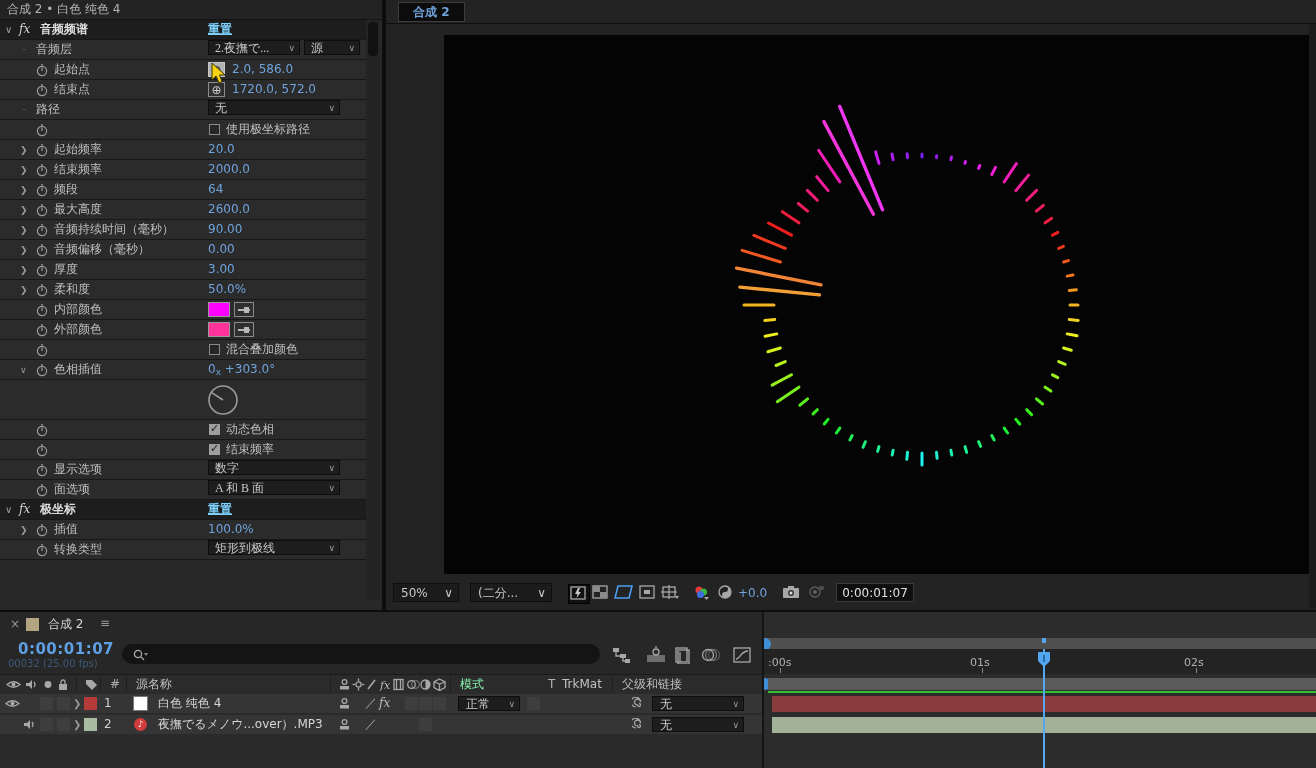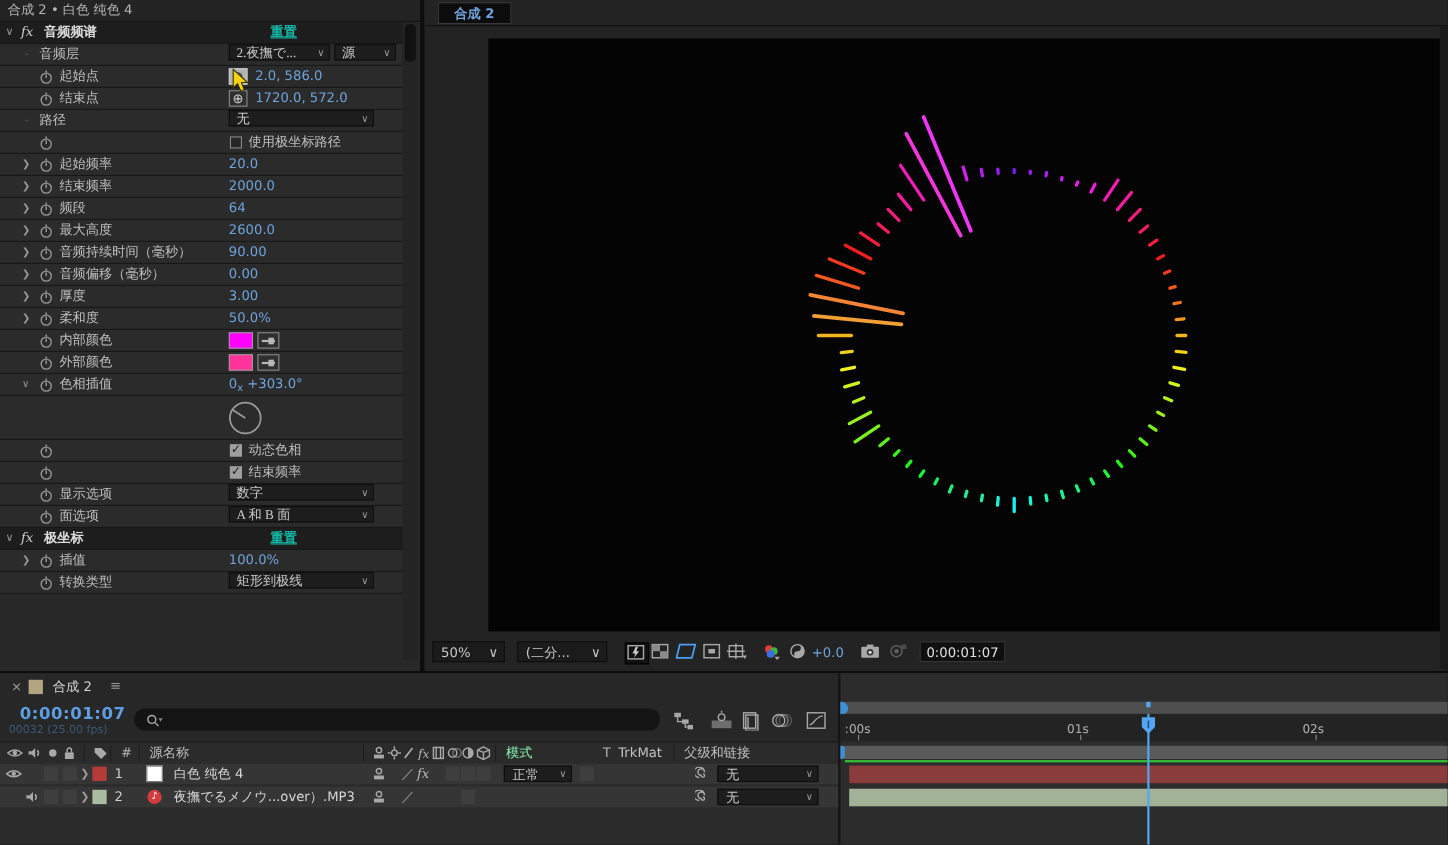--- a/index.html
+++ b/index.html
@@ -12,21 +12,21 @@
   #ecp-header{left:0;top:0;width:382px;height:19px;background:#232323;border-bottom:1px solid #141414;
               line-height:19px;padding-left:7px;color:#b4b4b4;font-size:12px;}
   #ecp-rows{left:0;top:20px;width:366px;}
   .erow{position:relative;width:366px;height:20px;background:#2b2b2b;border-bottom:1px solid #171717;box-sizing:border-box;}
   .erow.fxh{background:#1d1d1d;}
   .erow.dialrow{height:40px;}
   .ecell{position:absolute;top:0;height:19px;line-height:19px;white-space:nowrap;}
   .lab{color:#bfbfbf;}
   .lab.bold{color:#dcdcdc;font-weight:bold;}
   .val{color:#6fa3dc;}
-  .reset{color:#14b8a6;text-decoration:underline;font-weight:bold;margin-left:38px;}
+  .reset{color:#7dd3fc;text-decoration:underline;font-weight:bold;}
   .chev{color:#9a9a9a;font-size:10px;}
   .dash{color:#4d4d4d;}
   .dd{position:absolute;top:0;height:15px;background:#1d1d1d;border:1px solid #0e0e0e;
       color:#c8c8c8;line-height:15px;padding-left:6px;box-sizing:border-box;font-family:Liberation Serif, serif;}
   .dd .ddchev{position:absolute;right:4px;top:0;color:#9a9a9a;font-size:9px;}
   .cbx{position:absolute;top:4px;width:11px;height:11px;border:1px solid #8a8a8a;background:#262626;box-sizing:border-box;}
   .cbx.on{background:#9e9e9e;border-color:#9e9e9e;}
   .cbx.on:after{content:"✓";position:absolute;left:0px;top:-3px;color:#1c1c1c;font-size:11px;font-weight:bold;}
   .swatch{position:absolute;top:2px;width:22px;height:15px;border:1px solid #9a9a9a;box-sizing:border-box;}
   .pipette{position:absolute;top:2px;width:20px;height:15px;border:1px solid #8a8a8a;background:#2f2f2f;box-sizing:border-box;}
@@ -255,20 +255,31 @@
           <div class="ecell " style="left: 36px; top: 3px;">
             <svg width="12" height="14">
               <line x1="6" y1="1" x2="6" y2="3" stroke="#9a9a9a" stroke-width="1.4"></line>
               <circle cx="6" cy="8" r="4.6" fill="none" stroke="#9a9a9a" stroke-width="1.2"></circle>
               <line x1="6" y1="8" x2="6" y2="4.6" stroke="#9a9a9a" stroke-width="1.2"></line>
             </svg>
           </div>
           <div class="ecell lab" style="left: 54px;">外部颜色</div>
           <div class="swatch" style="left: 208px; background: rgb(255, 51, 153);"></div>
           <div class="pipette" style="left: 234px;"></div>
+        </div>
+        <div class="erow">
+          <div class="ecell " style="left: 36px; top: 3px;">
+            <svg width="12" height="14">
+              <line x1="6" y1="1" x2="6" y2="3" stroke="#9a9a9a" stroke-width="1.4"></line>
+              <circle cx="6" cy="8" r="4.6" fill="none" stroke="#9a9a9a" stroke-width="1.2"></circle>
+              <line x1="6" y1="8" x2="6" y2="4.6" stroke="#9a9a9a" stroke-width="1.2"></line>
+            </svg>
+          </div>
+          <div class="cbx" style="left: 209px;"></div>
+          <div class="ecell lab" style="left: 226px;">混合叠加颜色</div>
         </div>
         <div class="erow">
           <div class="ecell chev" style="left: 20px; font-size: 9px; top: 1px;">∨</div>
           <div class="ecell " style="left: 36px; top: 3px;">
             <svg width="12" height="14">
               <line x1="6" y1="1" x2="6" y2="3" stroke="#9a9a9a" stroke-width="1.4"></line>
               <circle cx="6" cy="8" r="4.6" fill="none" stroke="#9a9a9a" stroke-width="1.2"></circle>
               <line x1="6" y1="8" x2="6" y2="4.6" stroke="#9a9a9a" stroke-width="1.2"></line>
             </svg>
           </div>

